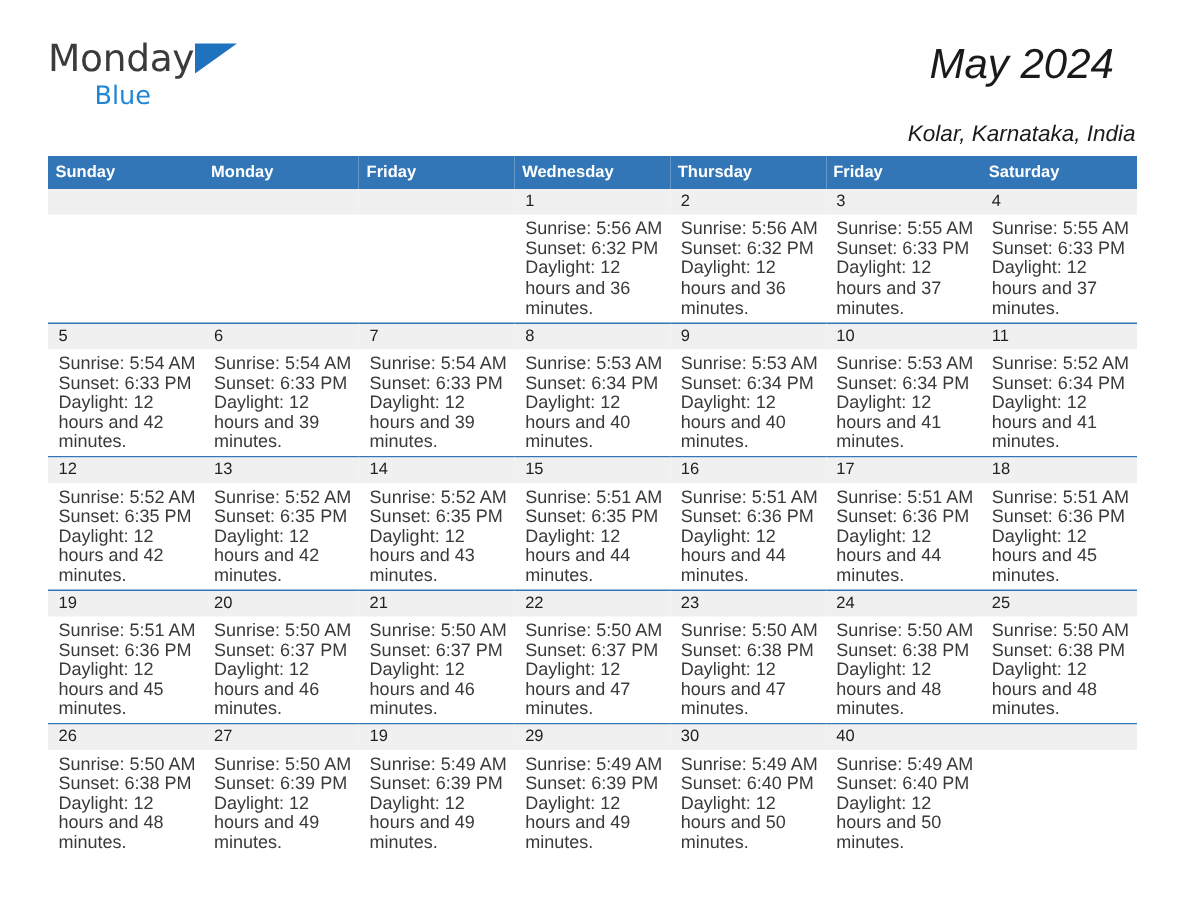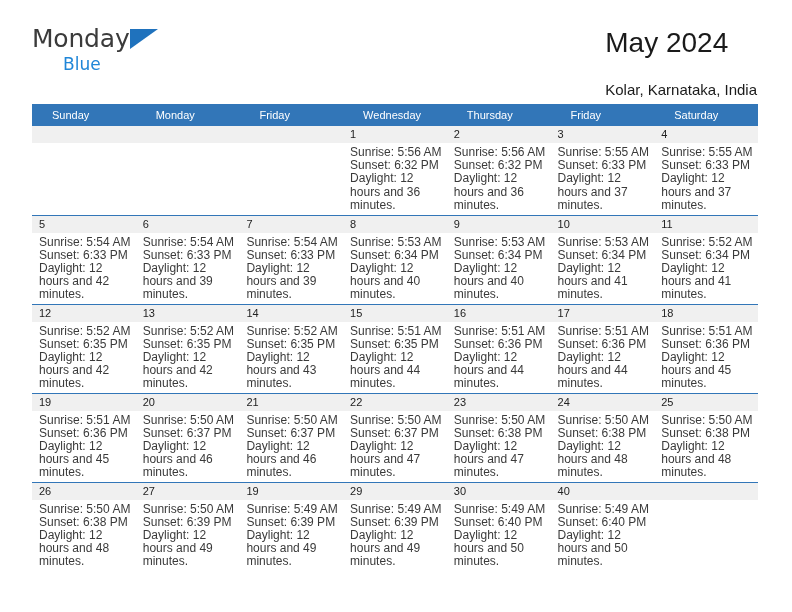--- a/index.html
+++ b/index.html
@@ -67,21 +67,22 @@
     font-weight: 400;
     margin-top: 2px;
     margin-left: 31px;
     white-space: nowrap;
   }
 
   .titles {
     position: absolute;
     right: 0;
     top: 0;
-    text-align: left;
+    text-align: center;
+    font-style: italic;
   }
   .cal-title {
     font-size: 28px;
     font-weight: 400;
     color: #1a1a1a;
     line-height: 34px;
     white-space: nowrap;
   }
   .cal-subtitle {
     font-size: 15px;
@@ -98,23 +99,23 @@
     left: 32px;
     top: 104px;
     width: 726px;
     border-collapse: collapse;
     table-layout: fixed;
   }
   .calendar th {
     background: #3276b8;
     color: #ffffff;
     font-size: 11px;
-    font-weight: 400;
+    font-weight: 700;
     text-align: left;
-    padding: 5px 0 5px 20px;
+    padding: 5px 0 5px 5px;
     height: 12px;
     border: none;
   }
   .week-row > td {
     vertical-align: top;
     padding: 0;
     border-top: 1px solid #3276b8;
     height: 89px;
     box-sizing: border-box;
   }

